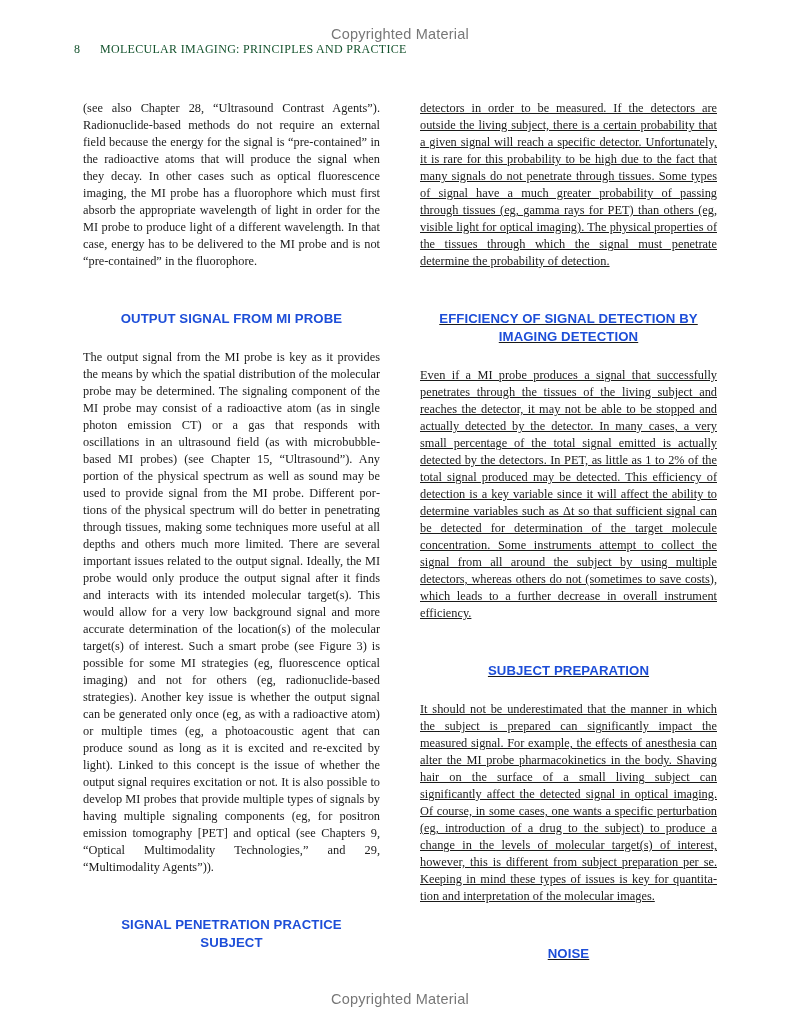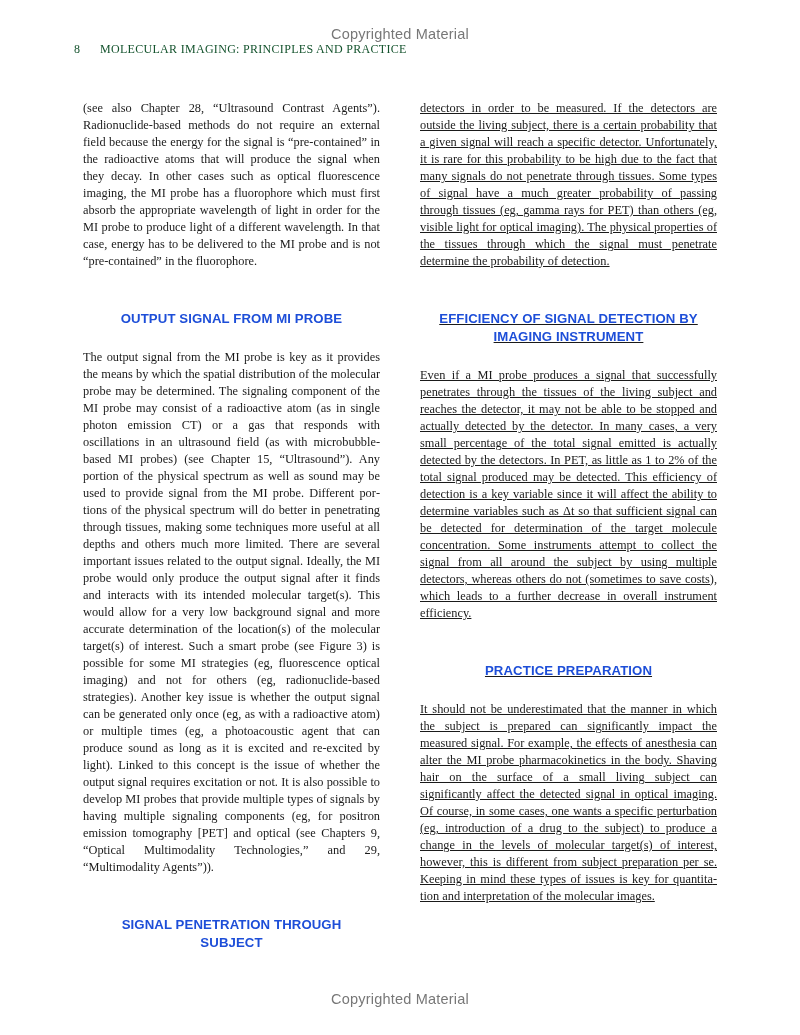--- a/index.html
+++ b/index.html
@@ -33,39 +33,40 @@
 <div class="col col-left">
   <p>(see also Chapter 28, “Ultrasound Contrast Agents”). Radionuclide-based methods do not require an external field because the energy for the signal is “pre-contained” in the radioactive atoms that will produce the signal when they decay. In other cases such as optical fluorescence imaging, the MI probe has a fluorophore which must first absorb the appropriate wavelength of light in order for the MI probe to produce light of a different wavelength. In that case, energy has to be delivered to the MI probe and is not “pre-contained” in the fluorophore.</p>
 
   <div class="gap-before-h"></div>
   <h2>OUTPUT SIGNAL FROM MI PROBE</h2>
   <div class="gap-after-h"></div>
   <p>The output signal from the MI probe is key as it provides the means by which the spatial distribution of the molec­ular probe may be determined. The signaling component of the MI probe may consist of a radioactive atom (as in single photon emission CT) or a gas that responds with oscillations in an ultrasound field (as with microbubble-based MI probes) (see Chapter 15, “Ultrasound”). Any portion of the physical spectrum as well as sound may be used to provide signal from the MI probe. Different por­tions of the physical spectrum will do better in penetrating through tissues, making some techniques more useful at all depths and others much more limited. There are several important issues related to the output signal. Ideally, the MI probe would only produce the output signal after it finds and interacts with its intended molecular target(s). This would allow for a very low background signal and more accurate determination of the location(s) of the molecular target(s) of interest. Such a smart probe (see Figure 3) is possible for some MI strategies (eg, fluores­cence optical imaging) and not for others (eg, radionu­clide-based strategies). Another key issue is whether the output signal can be generated only once (eg, as with a radioactive atom) or multiple times (eg, a photoacoustic agent that can produce sound as long as it is excited and re-excited by light). Linked to this concept is the issue of whether the output signal requires excitation or not. It is also possible to develop MI probes that provide multiple types of signals by having multiple signaling components (eg, for positron emission tomography [PET] and optical (see Chapters 9, “Optical Multimodality Technologies,” and 29, “Multimodality Agents”)).</p>
 
   <div class="gap-before-h"></div>
   <h2>
-    <span>SIGNAL PENETRATION THROUGH</span><br>
+    <span>SIGNAL PENETRATION PRACTICE</span><br>
     <span>SUBJECT</span>
   </h2>
   <div class="gap-after-h"></div>
 </div>
 
 <div class="col col-right">
   <p>detectors in order to be measured. If the detectors are outside the living subject, there is a certain probability that a given signal will reach a specific detector. Unfor­tunately, it is rare for this probability to be high due to the fact that many signals do not penetrate through tissues. Some types of signal have a much greater probability of passing through tissues (eg, gamma rays for PET) than others (eg, visible light for optical imaging). The physical properties of the tissues through which the signal must penetrate determine the probability of detection.</p>
 
   <div class="gap-before-h"></div>
   <h2>
     <span>EFFICIENCY OF SIGNAL DETECTION BY</span><br>
-    <span>IMAGING INSTRUMENT</span>
+    <span>IMAGING DETECTION</span>
   </h2>
   <div class="gap-after-h"></div>
   <p>Even if a MI probe produces a signal that successfully penetrates through the tissues of the living subject and reaches the detector, it may not be able to be stopped and actually detected by the detector. In many cases, a very small percentage of the total signal emitted is actually detected by the detectors. In PET, as little as 1 to 2% of the total signal produced may be detected. This efficiency of detection is a key variable since it will affect the abil­ity to determine variables such as Δt so that sufficient signal can be detected for determination of the target molecule concentration. Some instruments attempt to collect the signal from all around the subject by using multiple detectors, whereas others do not (sometimes to save costs), which leads to a further decrease in overall instrument efficiency.</p>
 
   <div class="gap-before-h"></div>
-  <h2>PRACTICE PREPARATION</h2>
+  <h2>SUBJECT PREPARATION</h2>
   <div class="gap-after-h"></div>
   <p>It should not be underestimated that the manner in which the subject is prepared can significantly impact the measured signal. For example, the effects of anesthesia can alter the MI probe pharmacokinetics in the body. Shaving hair on the surface of a small living subject can significantly affect the detected signal in optical imaging. Of course, in some cases, one wants a specific perturba­tion (eg, introduction of a drug to the subject) to produce a change in the levels of molecular target(s) of interest, however, this is different from subject preparation per se. Keeping in mind these types of issues is key for quantita­tion and interpretation of the molecular images.</p>
 
   <div class="gap-before-h"></div>
+  <h2>NOISE</h2>
   <div class="gap-after-h"></div>
 </div>
 
 <div class="watermark wm-bottom">Copyrighted Material</div>
 
 </body></html>

